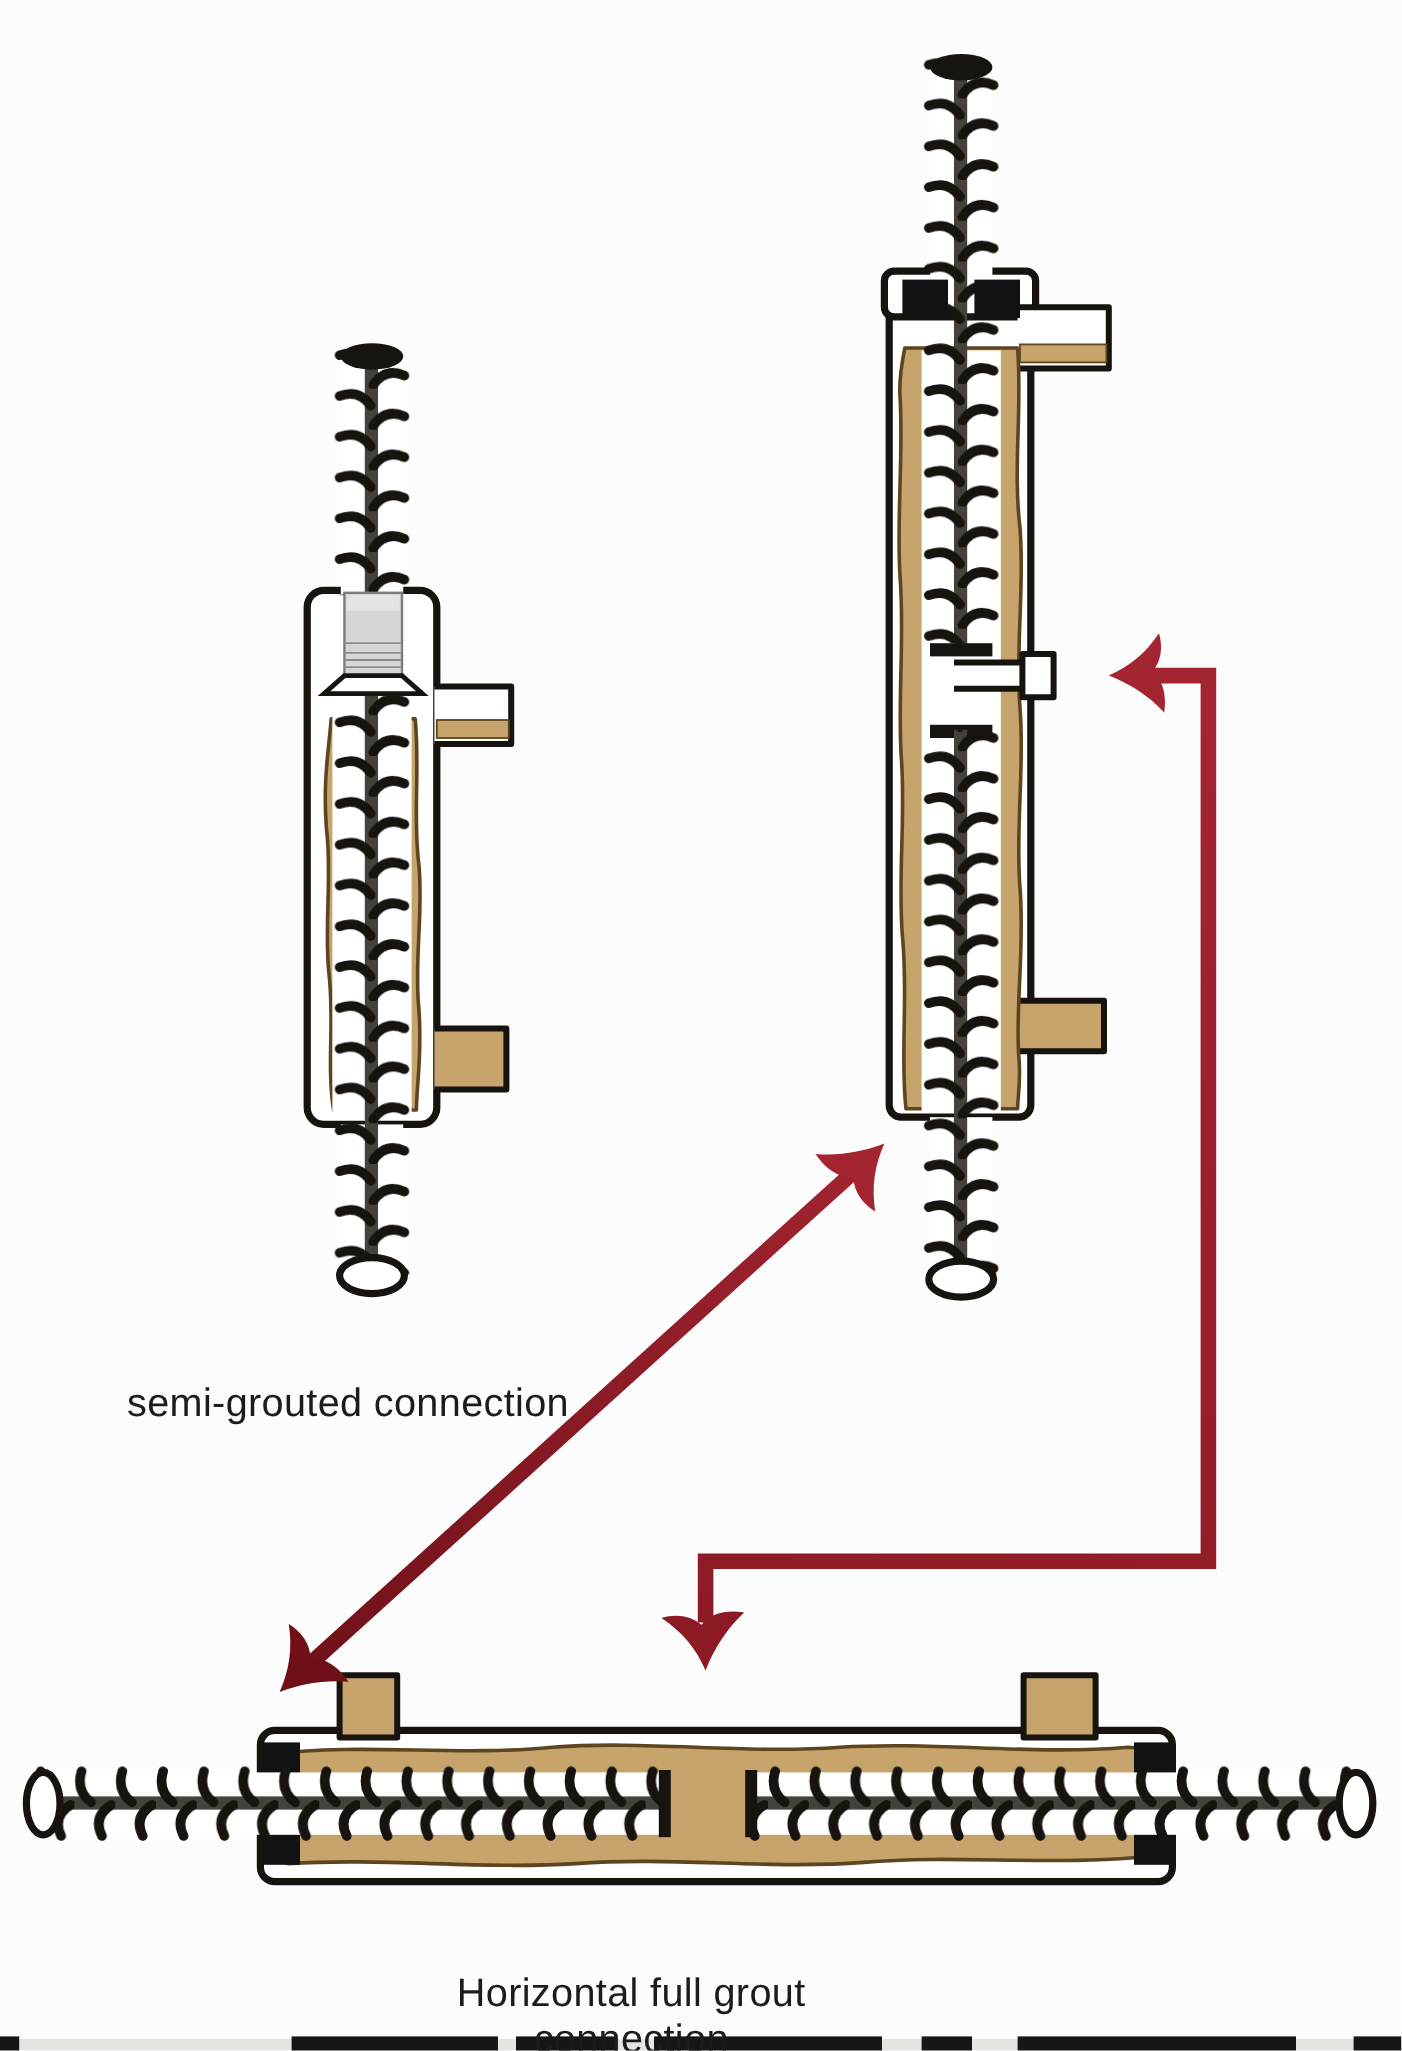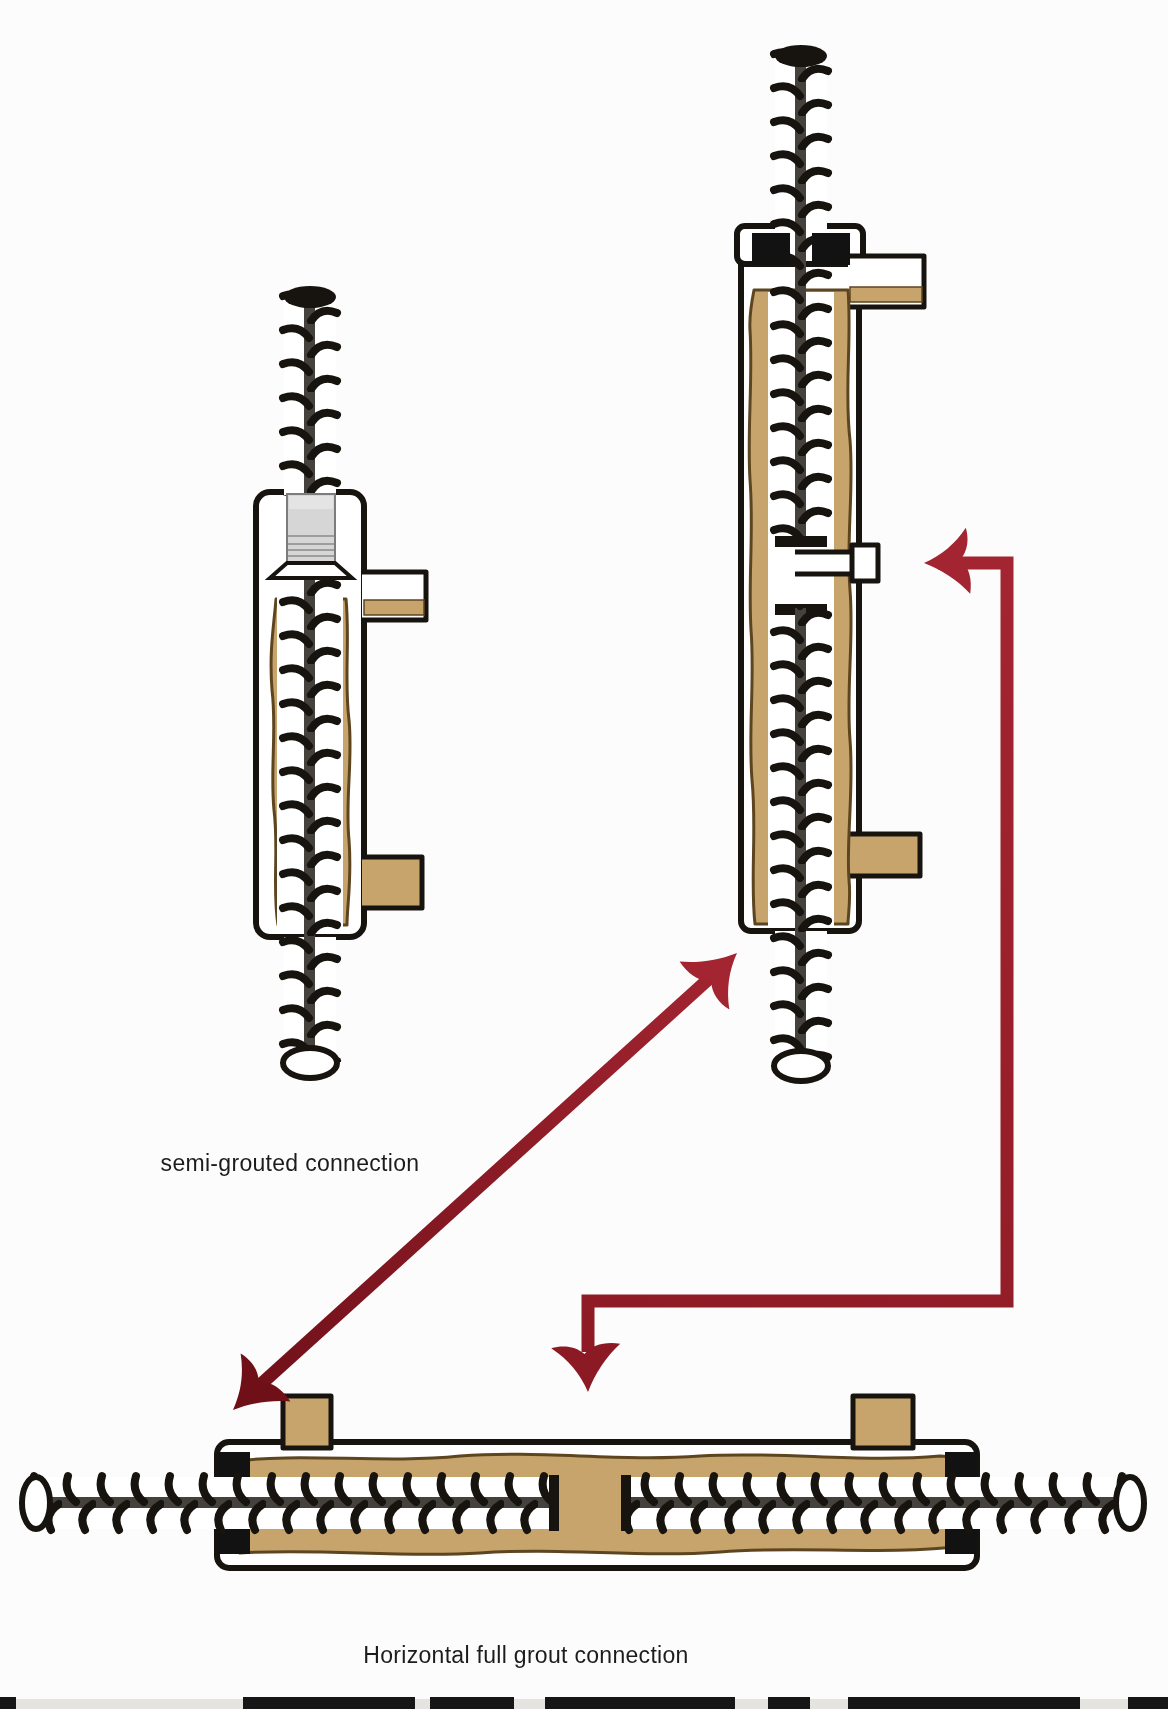--- a/index.html
+++ b/index.html
@@ -8,21 +8,21 @@
     width:1168px;height:1709px;
     background:var(--background,#fcfcfc);
     overflow:hidden;
     font-family:"Liberation Sans",sans-serif;
   }
   .canvas svg{position:absolute;left:0;top:0;}
   .label{
     position:absolute;
     width:440px;
     text-align:center;
-    font-size:23px;
+    font-size:33px;
     letter-spacing:.3px;
     color:var(--label_text,#1c1c1c);
   }
   
   .sv   {fill:var(--sleeve_fill);stroke:var(--outline);stroke-width:6;stroke-linejoin:round;}
   .portw{fill:var(--sleeve_fill);stroke:var(--outline);stroke-width:5;stroke-linejoin:round;}
   .portg{fill:var(--grout);stroke:var(--outline);stroke-width:5;stroke-linejoin:round;}
   .stripe{fill:var(--grout);stroke:var(--grout_edge);stroke-width:1.5;}
   .grout{fill:var(--grout);stroke:var(--grout_edge);stroke-width:3;stroke-linejoin:round;}
   .chan {fill:var(--sleeve_fill);}

